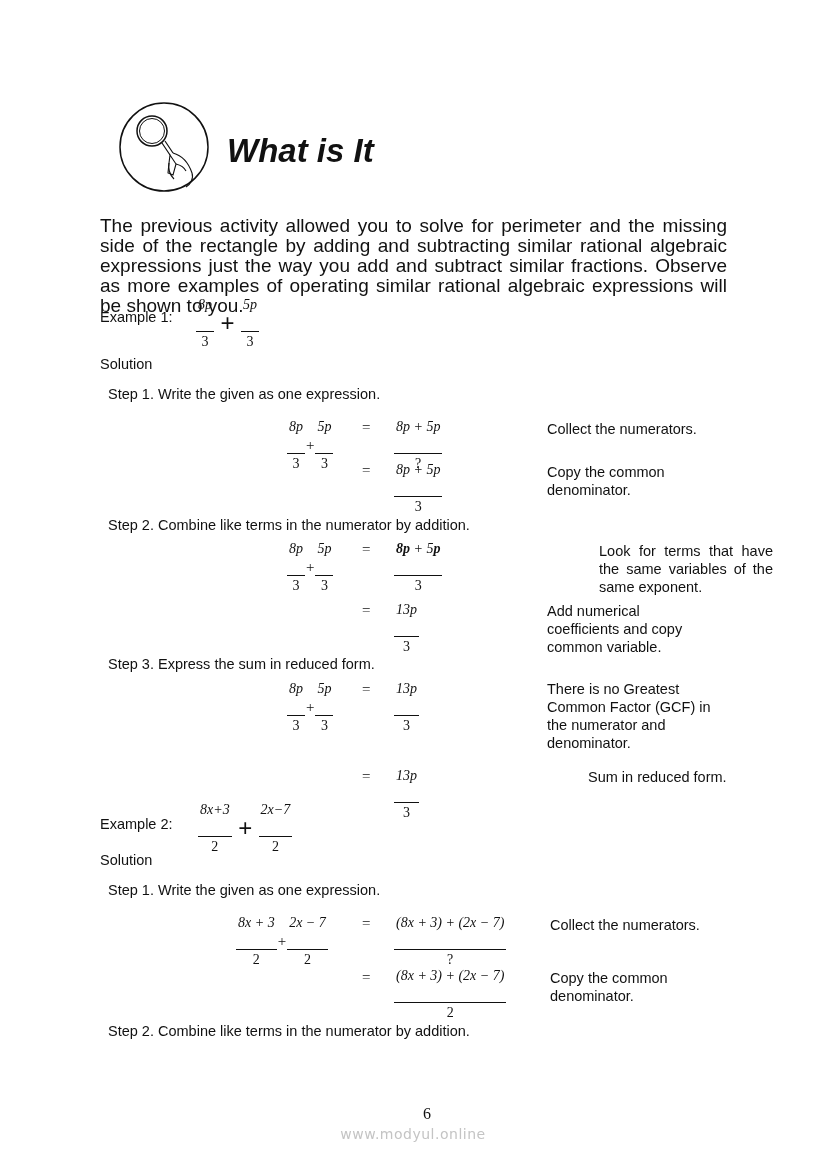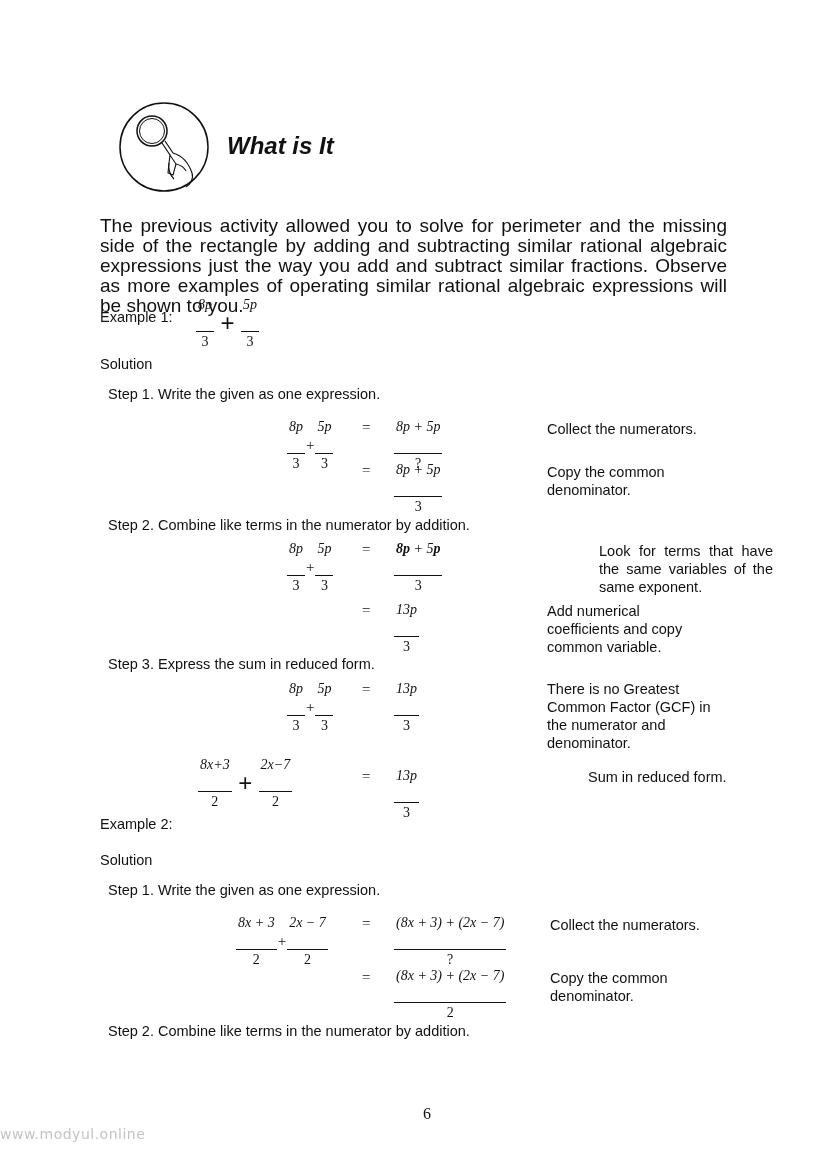--- a/index.html
+++ b/index.html
@@ -1,19 +1,19 @@
 <!DOCTYPE html>
 <html><head>
 <meta charset="utf-8">
 <style>
   html, body { margin: 0; padding: 0; background: #ffffff; }
   body { width: 826px; height: 1169px; position: relative; overflow: hidden; color: #111; font-family: "Liberation Sans", sans-serif; }
   .abs { position: absolute; }
   .sans { font-family: "Liberation Sans", sans-serif; font-size: 14.5px; line-height: 18px; }
-  .title { font-family: "Liberation Sans", sans-serif; font-weight: bold; font-style: italic; font-size: 24px; }
+  .title { font-family: "Liberation Sans", sans-serif; font-weight: bold; font-style: italic; font-size: 33px; }
   .para { left: 100px; top: 216px; width: 627px; text-align: justify; font-size: 19px; line-height: 20px; }
   .frac { display: inline-flex; flex-direction: column; align-items: center; vertical-align: middle; font-family: "Liberation Serif", serif; font-size: 14px; line-height: 17px; }
   .frac .num { padding: 0 2px 18px; border-bottom: 1px solid #111; white-space: nowrap; }
   .frac .den { padding-top: 1px; white-space: nowrap; }
   .var { font-style: italic; }
   .op { font-family: "Liberation Serif", serif; font-size: 15px; margin: 0 1px; vertical-align: middle; }
   .bigop { font-family: "Liberation Sans", sans-serif; font-size: 24px; margin: 0 2px; vertical-align: middle; }
   .eq { font-family: "Liberation Serif", serif; font-size: 15px; }
   .note { font-size: 14.5px; line-height: 18px; width: 180px; }
   .page-num { font-family: "Liberation Serif", serif; font-size: 16px; }
@@ -130,21 +130,21 @@
 <div class="abs eq" style="left:362px; top:768px;">=</div>
 <div class="abs" style="left:394px; top:767px;">
   <span class="frac">
       <span class="num var">13p</span>
       <span class="den">3</span>
     </span>
 </div>
 <div class="abs sans note" style="left:547px; top:768px;margin-left:41px;">Sum in reduced form.</div>
 
 <div class="abs sans" style="left:100px; top:815px;">Example 2:</div>
-<div class="abs" style="left:198px; top:756px;">
+<div class="abs" style="left:198px; top:801px;">
   <span class="frac">
       <span class="num var">8x+3</span>
       <span class="den">2</span>
     </span>
   <span class="bigop">+</span>
   <span class="frac">
       <span class="num var">2x−7</span>
       <span class="den">2</span>
     </span>
 </div>
@@ -175,13 +175,13 @@
   <span class="frac">
       <span class="num var">(8x + 3) + (2x − 7)</span>
       <span class="den">2</span>
     </span>
 </div>
 <div class="abs sans note" style="left:550px; top:969px; width:165px;">Copy the common denominator.</div>
 
 <div class="abs sans" style="left:108px; top:1022px;">Step 2. Combine like terms in the numerator by addition.</div>
 
 <div class="abs page-num" style="left:0; width:854px; text-align:center; top:1105px;">6</div>
-<div class="abs watermark" style="left:0; width:826px; top:1126px;">www.modyul.online</div>
+<div class="abs watermark" style="left:0; width:826px; text-align:center; top:1126px;">www.modyul.online</div>
 
 </body></html>

